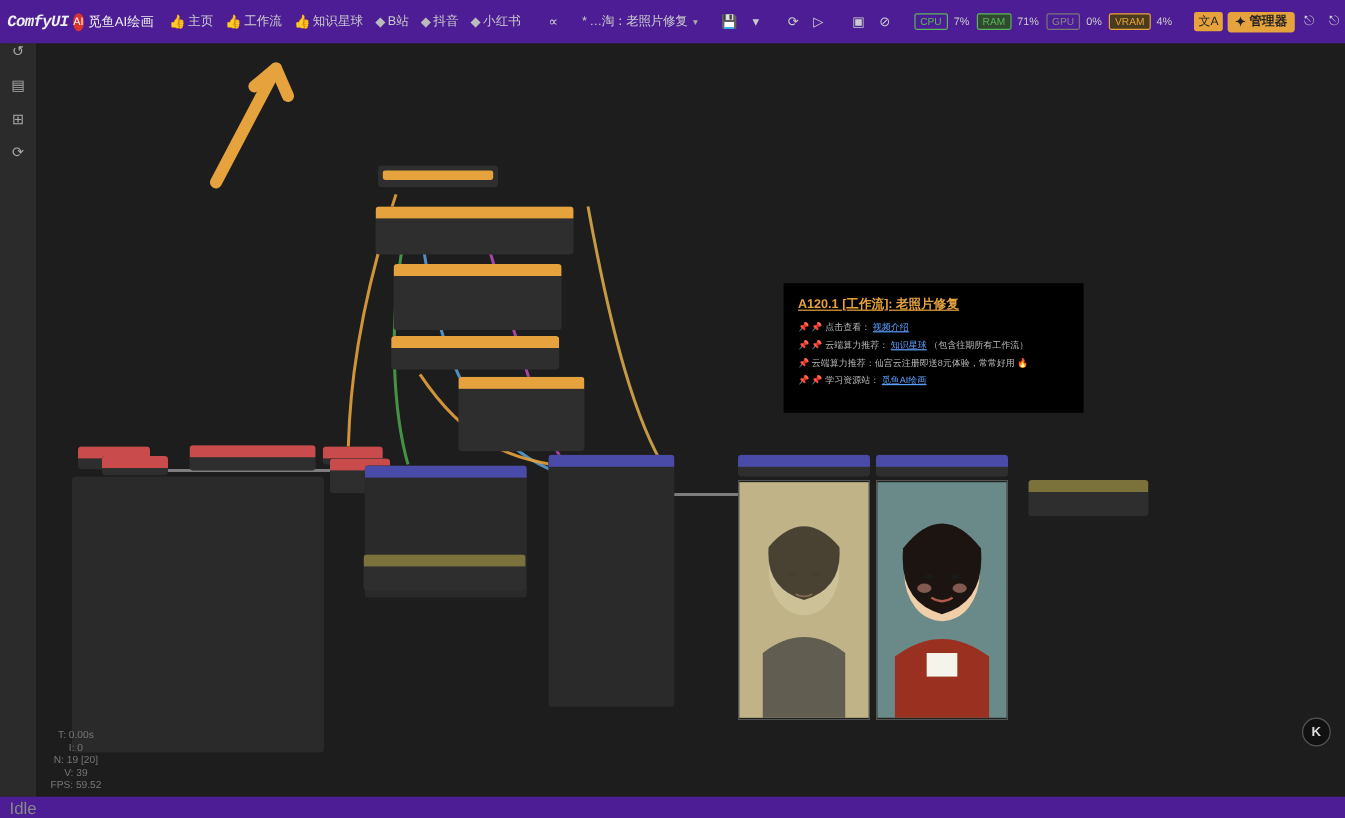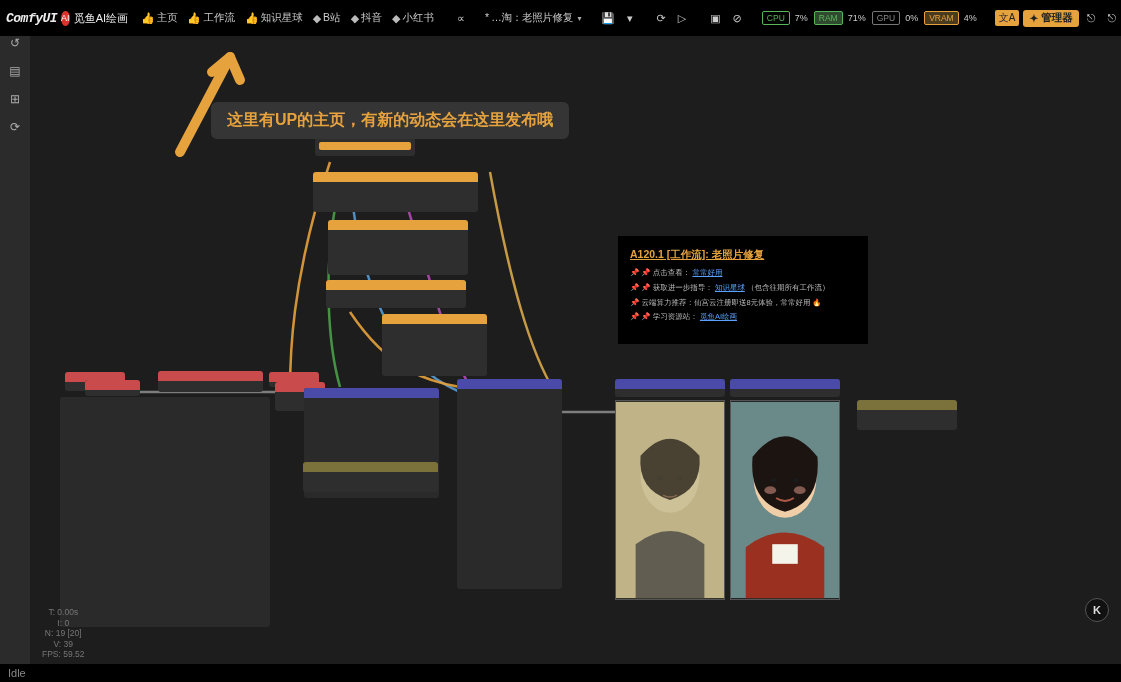--- a/index.html
+++ b/index.html
@@ -7,21 +7,21 @@
     width: 1121px; height: 682px;
     background: #1d1d1d;
     font-family: Arial, "Microsoft YaHei", sans-serif;
     color: #ccc;
     overflow: hidden;
     position: relative;
   }
   
   .topbar {
     position: absolute; top: 0; left: 0; right: 0; height: 36px;
-    background: #000000;
+    background: #4c1d95;
     display: flex; align-items: center;
     font-size: 10.5px;
     padding: 12px 6px;
     gap: 4px;
     white-space: nowrap;
     z-index: 50;
   }
   .topbar .logo {
     font-family: "Courier New", monospace;
     font-weight: bold; font-style: italic;
@@ -67,35 +67,35 @@
   .hdr.red    { background: #c94b4b; }
   .hdr.blue   { background: #4a4aa8; }
   .hdr.khaki  { background: #7a713b; }
   .node-note { position: absolute; background: #2e2e2e; padding: 4px 4px 6px 4px; border-radius: 3px; }
   .node-note .nn-bar { height: 8px; background: #e6a23c; border-radius: 2px; width: 100%; }
   
   svg.wires { position: absolute; inset: 0; width: 100%; height: 100%; pointer-events: none; }
   .wires path { fill: none; stroke-width: 2.5; opacity: 0.9; }
   
   .info-panel {
-    position: absolute; left: 588px; top: 214px; width: 250px; height: 108px;
+    position: absolute; left: 623px; top: 214px; width: 250px; height: 108px;
     background: #000; padding: 10px 12px; font-size: 7.5px; line-height: 1.55;
   }
   .info-panel .title { color: #e6a23c; font-weight: bold; font-size: 10.5px; margin-bottom: 5px; text-decoration: underline; }
   .info-panel .line { color: #bbb; margin-bottom: 3px; }
   .info-panel .line .pin { color: #e6a23c; margin-right: 2px; }
   .info-panel a { color: #5aa0ff; text-decoration: underline; }
   
   .preview { position: absolute; border: 1px solid #555; background: #111; display:flex; align-items:center; justify-content:center; }
   .preview svg { width:100%; height:100%; }
   
   .stats { position: absolute; left: 42px; bottom: 22px; color: #777; font-size: 8.5px; line-height: 1.25; text-align: center; }
   .moon { position: absolute; left: 10px; bottom: 56px; color: #888; font-size: 10px; }
   
-  .statusbar { position: absolute; left: 0; right: 0; bottom: 0; height: 18px; background: #000000; font-size: 11px; color: #888; padding-left: 8px; display:flex; align-items:center; z-index:40; }
+  .statusbar { position: absolute; left: 0; right: 0; bottom: 0; height: 18px; background: #4c1d95; font-size: 14px; color: #888; padding-left: 8px; display:flex; align-items:center; z-index:40; }
   
   .anno-bubble {
     position: absolute; left: 181px; top: 80px;
     background: #353535; border-radius: 6px;
     padding: 8px 16px;
     color: #e6a23c; font-weight: bold; font-size: 16px;
     z-index: 45;
   }
   .anno-arrow { position: absolute; left: 120px; top: 20px; width: 130px; height: 120px; z-index: 44; }
   
@@ -244,22 +244,22 @@
 
   <div class="node" style="left:585px; top:357px; width:110px; height:18px;">
       <div class="hdr blue"></div>
     </div>
   <div class="node" style="left:700px; top:357px; width:110px; height:18px;">
       <div class="hdr blue"></div>
     </div>
 
   <div class="info-panel">
     <div class="title">A120.1 [工作流]: 老照片修复</div>
-    <div class="line"><span class="pin">📌</span><span>📌 点击查看：</span> <a>常常好用</a></div>
-    <div class="line"><span class="pin">📌</span><span>📌 获取进一步指导：</span> <a>知识星球</a> <span>（包含往期所有工作流）</span></div>
+    <div class="line"><span class="pin">📌</span><span>📌 点击查看：</span> <a>视频介绍</a></div>
+    <div class="line"><span class="pin">📌</span><span>📌 云端算力推荐：</span> <a>知识星球</a> <span>（包含往期所有工作流）</span></div>
     <div class="line">📌 云端算力推荐：仙宫云注册即送8元体验，常常好用 🔥</div>
     <div class="line"><span class="pin">📌</span><span>📌 学习资源站：</span> <a>觅鱼AI绘画</a></div>
   </div>
 
   <div class="preview" style="left:585px; top:378px; width:110px; height:200px;">
     <svg viewBox="0 0 110 200">
       <rect width="110" height="200" fill="#c8bd94"></rect>
       <ellipse cx="55" cy="75" rx="30" ry="38" fill="#d9cfa8"></ellipse>
       <path d="M25 55 Q55 20 85 55 Q88 90 55 100 Q22 90 25 55" fill="#2a2622"></path>
       <ellipse cx="45" cy="78" rx="3" ry="2" fill="#222"></ellipse>
@@ -281,23 +281,20 @@
       <ellipse cx="70" cy="90" rx="6" ry="4" fill="#e8a090" opacity="0.5"></ellipse>
       <path d="M15 200 L15 148 Q55 118 95 148 L95 200 Z" fill="#9a3020"></path>
       <rect x="42" y="145" width="26" height="20" fill="#f5f4ea"></rect>
     </svg>
   </div>
 
   <svg class="anno-arrow" viewBox="0 0 130 120">
     <path d="M30 110 L80 15" stroke="#e6a23c" stroke-width="10" stroke-linecap="round"></path>
     <path d="M80 15 L62 30 M80 15 L90 38" stroke="#e6a23c" stroke-width="10" stroke-linecap="round"></path>
   </svg>
-  <div class="anno-bubble">
-    <span>这里有UP的主页，有新的动态会在这里发布哦</span>
-  </div>
 </div>
 
 <span class="moon">☾</span>
 <div class="stats">
   <div>T: 0.00s</div>
   <div>I: 0</div>
   <div>N: 19 [20]</div>
   <div>V: 39</div>
   <div>FPS: 59.52</div>
 </div>

